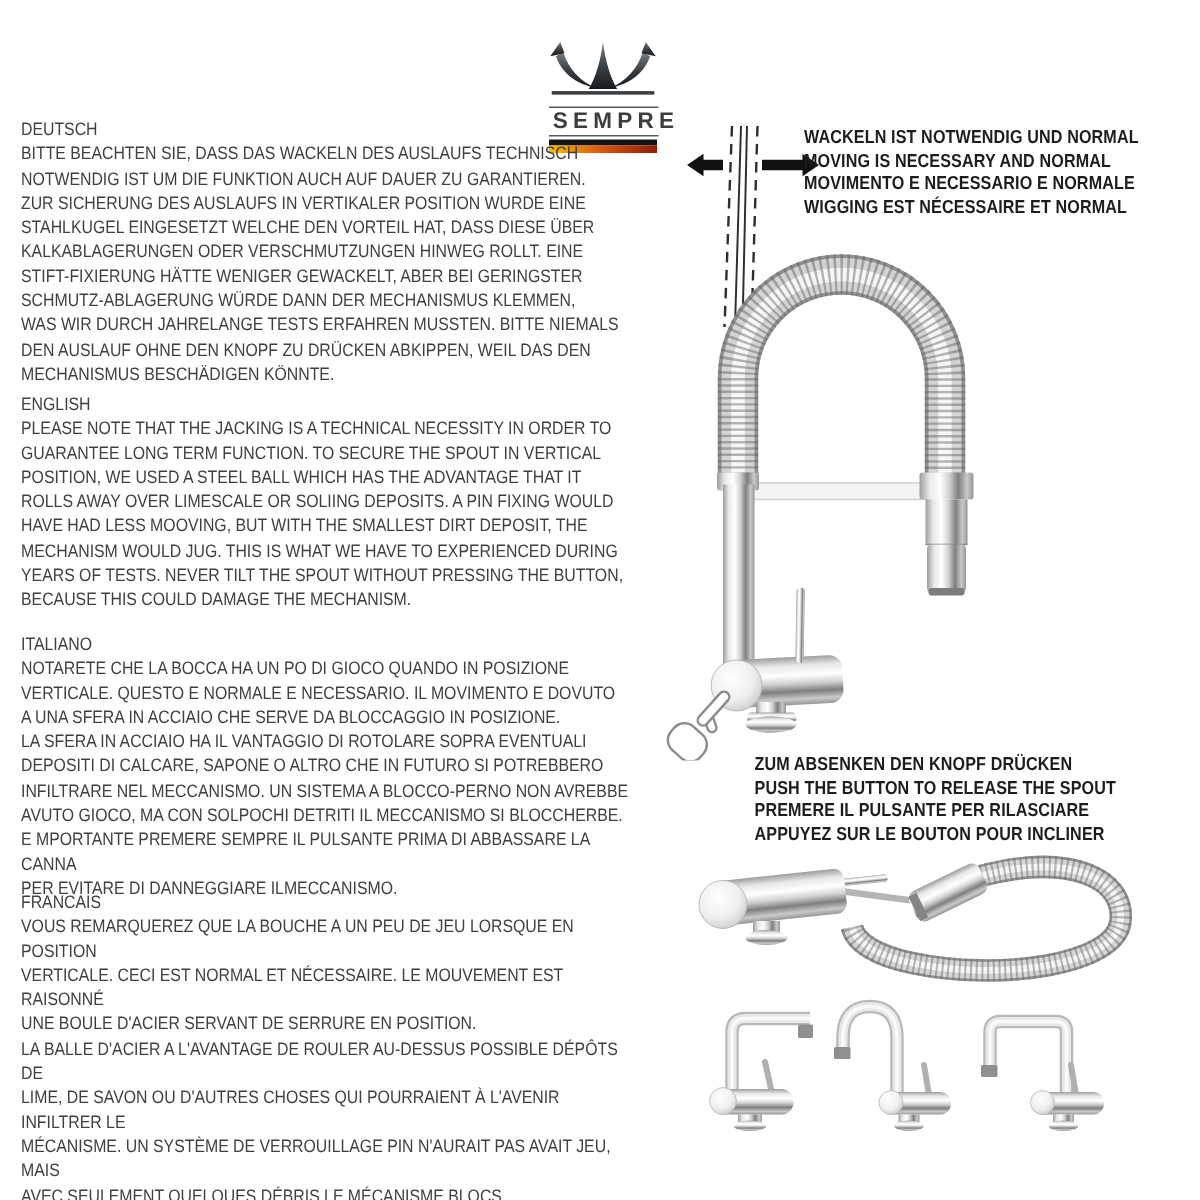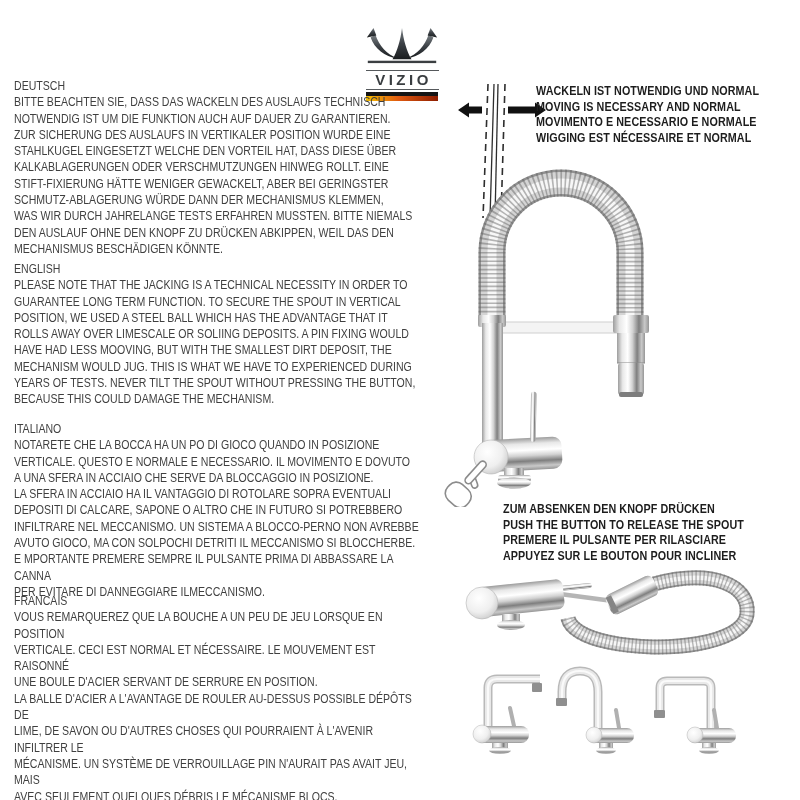--- a/index.html
+++ b/index.html
@@ -63,21 +63,21 @@
 
   <div class="logo-wrap">
     <svg width="76" height="38" viewBox="0 0 76 40">
       <path d="M38,1 C36.5,13 33,26 28,34 L48,34 C43,26 39.5,13 38,1 Z" fill="url(#emblemGrad)"></path>
       <path d="M10,8 C14,20 22,29 33,33 C20,31 9,23 5,11 Z" fill="url(#emblemGrad)"></path>
       <polygon points="11,9 1,11 8,1" fill="url(#emblemGrad)"></polygon>
       <path d="M66,8 C62,20 54,29 43,33 C56,31 67,23 71,11 Z" fill="url(#emblemGrad)"></path>
       <polygon points="65,9 75,11 68,1" fill="url(#emblemGrad)"></polygon>
       <rect x="2" y="35.5" width="72" height="2.5" fill="#3b3f42"></rect>
     </svg>
-    <div class="logo-text">VIZIO</div>
+    <div class="logo-text">SEMPRE</div>
     <div class="logo-flag">
       <div class="black"></div>
         <div class="gold"></div>
     </div>
   </div>
 
   <div class="lang-block" style="top:78px">
     <div class="lang-heading">DEUTSCH</div>
     <div class="lang-body">BITTE BEACHTEN SIE, DASS DAS WACKELN DES AUSLAUFS TECHNISCH
 NOTWENDIG IST UM DIE FUNKTION AUCH AUF DAUER ZU GARANTIEREN.

